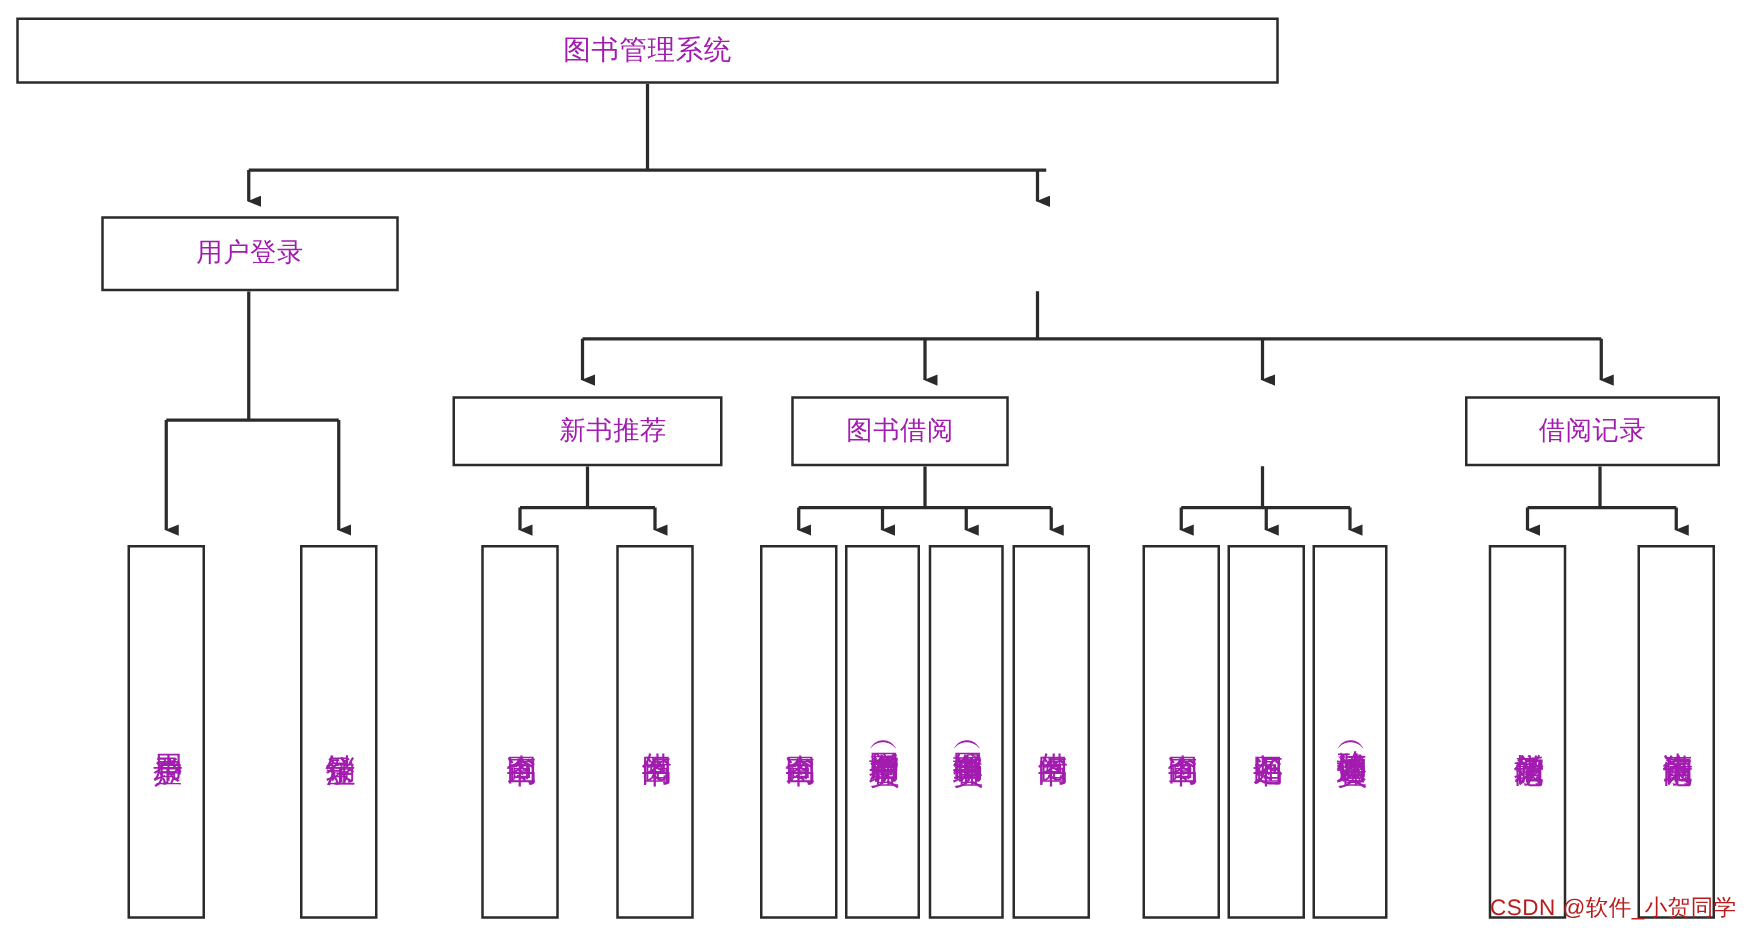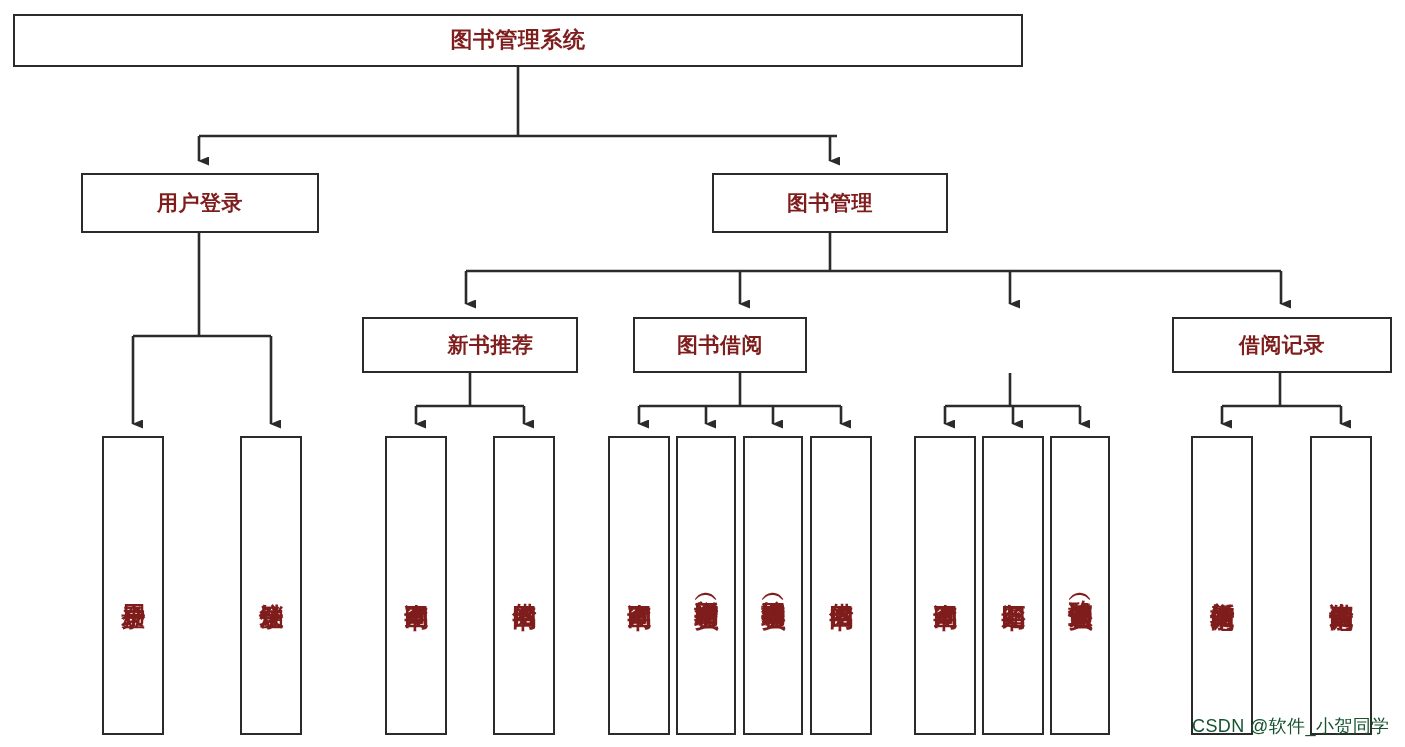--- a/index.html
+++ b/index.html
@@ -29,25 +29,24 @@
     position: absolute;
     box-sizing: border-box;
     background: #ffffff;
     border: 2px solid #2b2b2b;
     display: flex;
     align-items: center;
     justify-content: center;
     overflow: hidden;
   }
   .node-label {
-    color: #7f1d1d;
+    color: #a21caf;
     text-align: center;
     line-height: 1.28;
     white-space: nowrap;
-    font-weight: bold;
   }
   .node.horiz .node-label {
     font-size: 21px;
     letter-spacing: 0.5px;
   }
   .node.root .node-label {
     font-size: 22px;
   }
   .node.vert {
     align-items: center;
@@ -59,21 +58,21 @@
     font-size: 24px;
     line-height: 1.12;
     letter-spacing: 1px;
     max-height: 290px;
   }
   .watermark {
     position: absolute;
     left: 1192px;
     top: 714px;
     font-size: 18px;
-    color: #14532d;
+    color: #b91c1c;
     white-space: nowrap;
     letter-spacing: 0.4px;
   }
 </style>
 </head>
 <body>
 
 <div id="canvas">
 
   <svg id="wires" viewBox="0 0 1405 747" width="1405" height="747">
@@ -129,34 +128,31 @@
   </svg>
 
   <div class="node horiz root" style="left:13px; top:14px; width:1010px; height:53px;">
     <span class="node-label">图书管理系统</span>
   </div>
 
   <div class="node horiz" style="left:81px; top:173px; width:238px; height:60px;">
     <span class="node-label">用户登录</span>
   </div>
 
-  <div class="node horiz" style="left:712px; top:173px; width:236px; height:60px;">
-    <span class="node-label">图书管理</span>
-  </div>
 
   <div class="node horiz" style="left:362px; top:317px; width:216px; height:56px;padding-left:41px;">
     <span class="node-label">新书推荐</span>
   </div>
 
   <div class="node horiz" style="left:633px; top:317px; width:174px; height:56px;">
     <span class="node-label">图书借阅</span>
   </div>
 
 
-  <div class="node horiz" style="left:1172px; top:317px; width:220px; height:56px;">
+  <div class="node horiz" style="left:1172px; top:317px; width:204px; height:56px;">
     <span class="node-label">借阅记录</span>
   </div>
 
   <div class="node vert" style="left:102px; top:436px; width:62px; height:299px;">
     <span class="node-label">用户登录</span>
   </div>
 
   <div class="node vert" style="left:240px; top:436px; width:62px; height:299px;">
     <span class="node-label">注销登录</span>
   </div>

